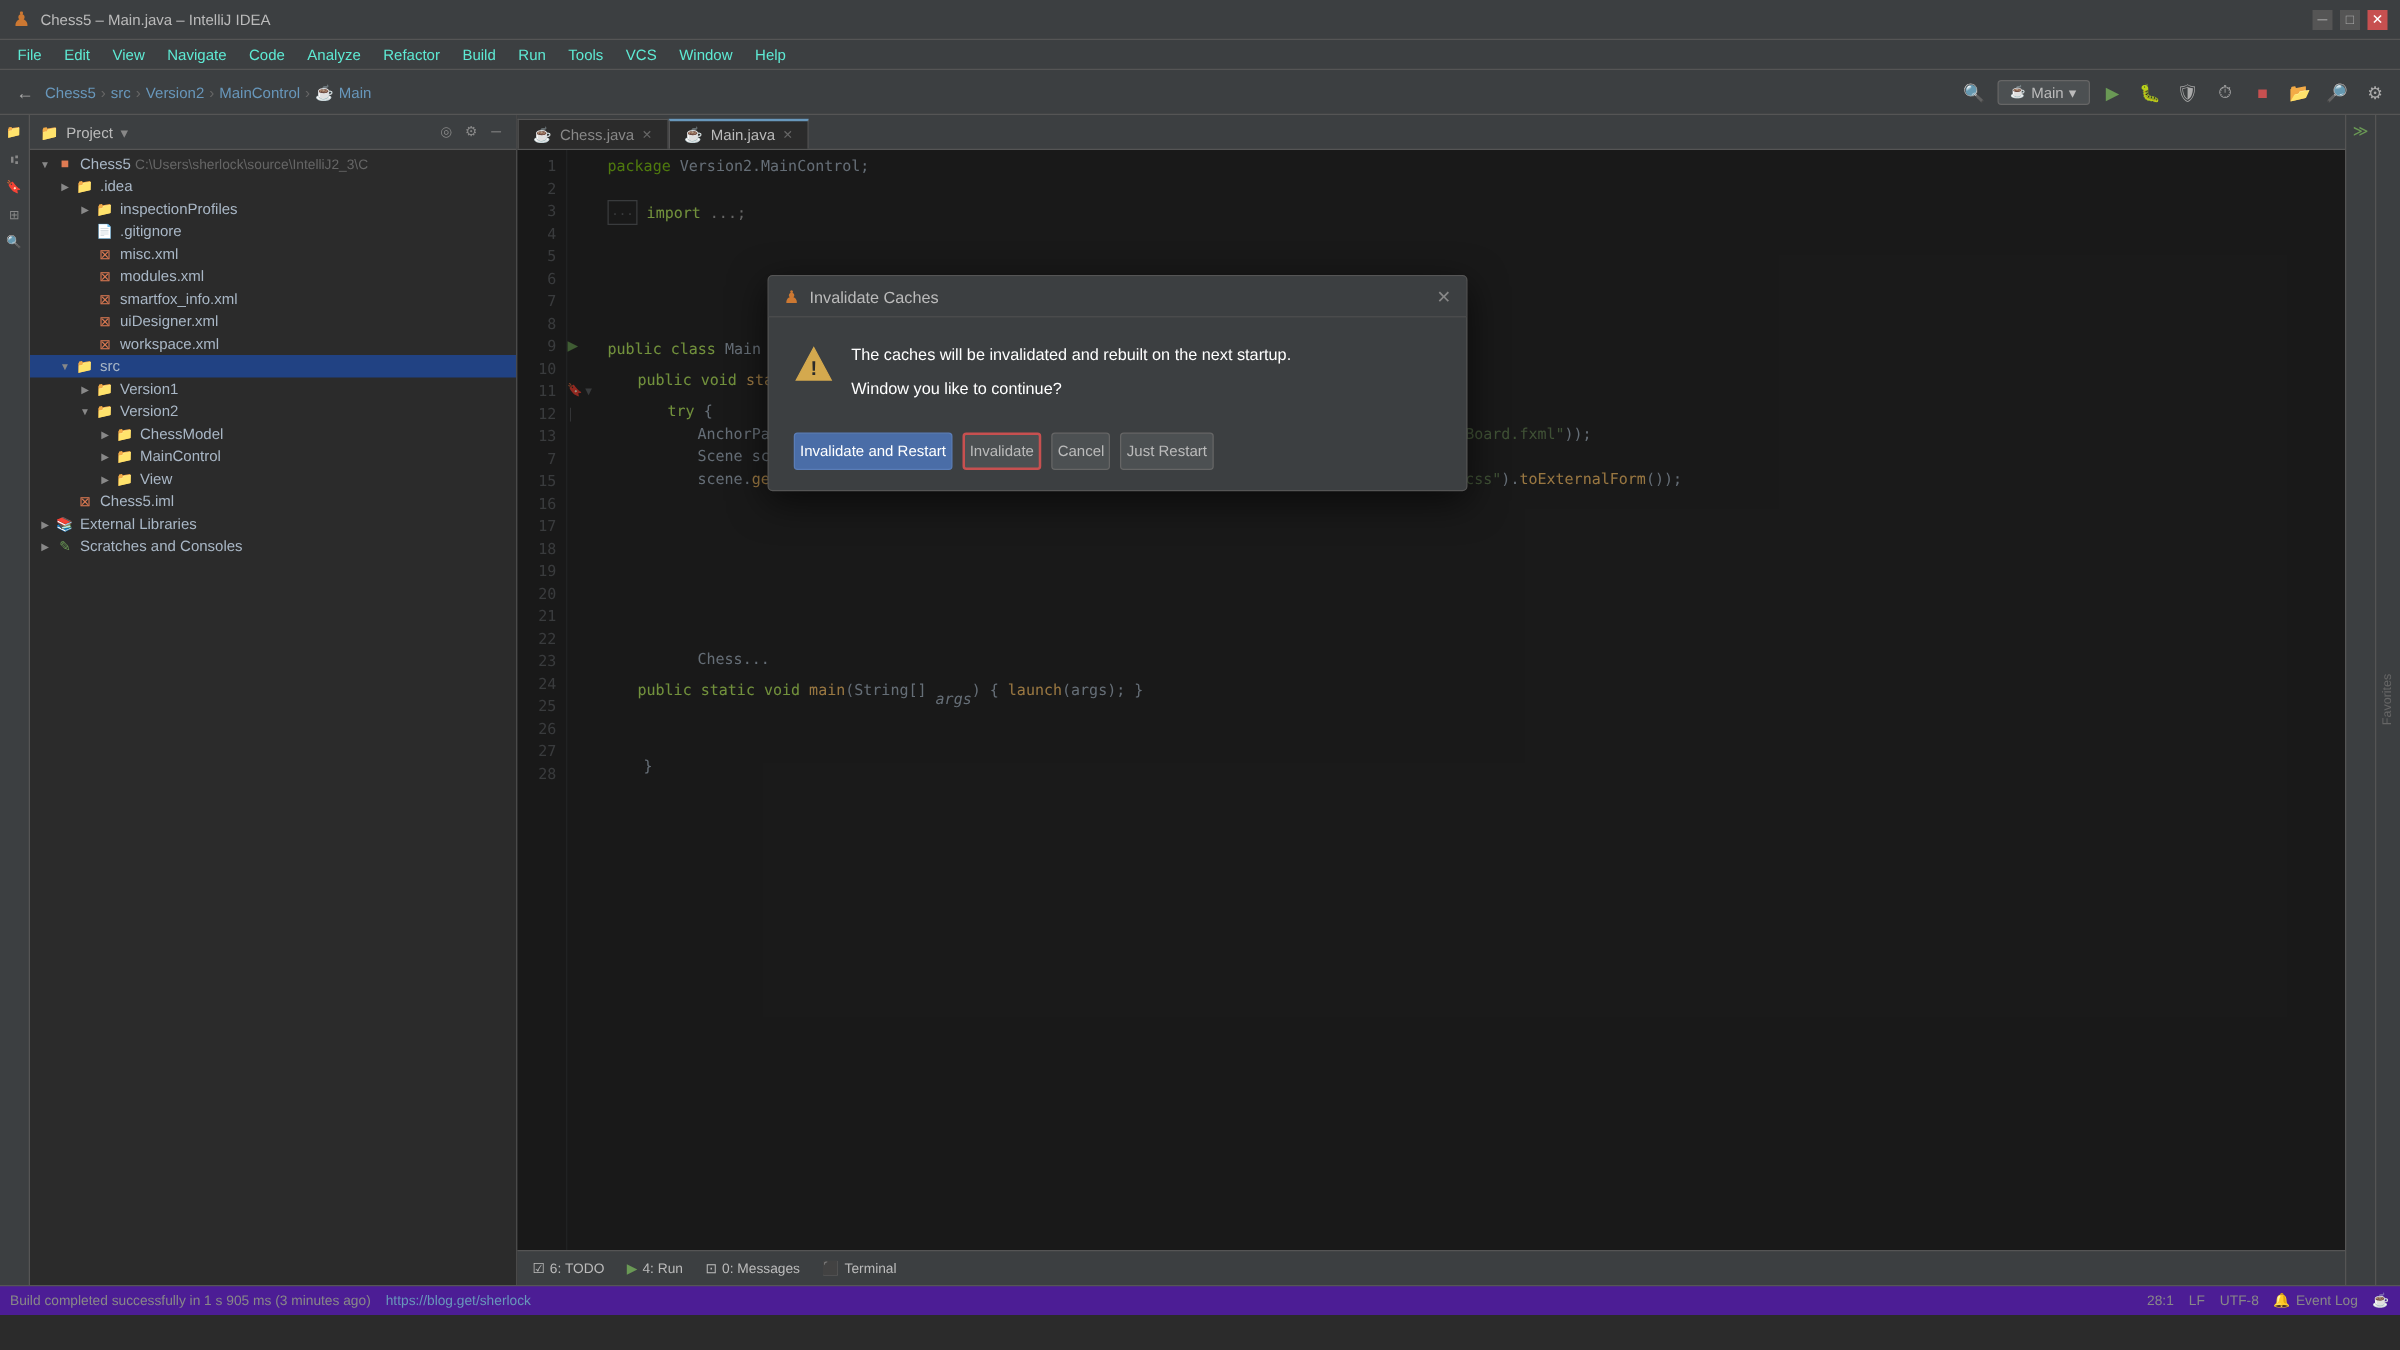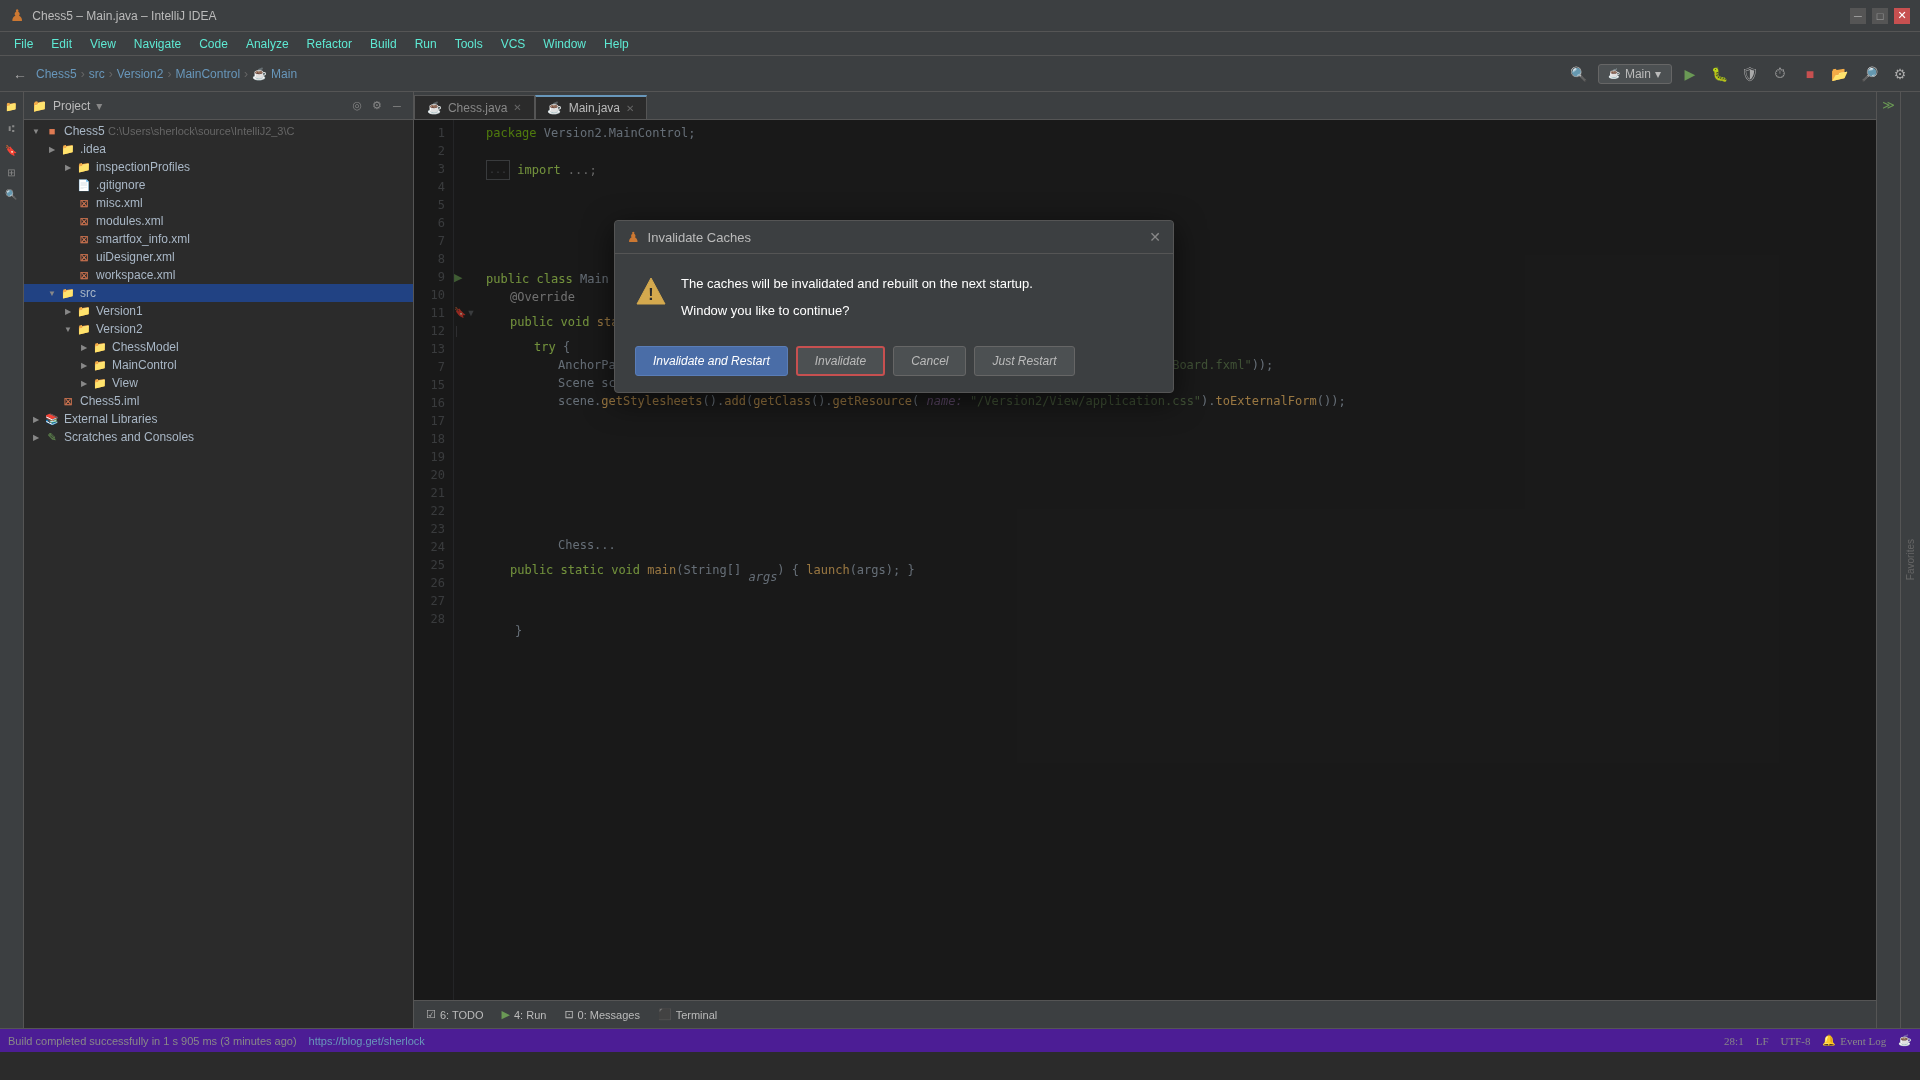--- a/index.html
+++ b/index.html
@@ -293,21 +293,21 @@
       background: #4c1d95;
       height: 24px;
       display: flex;
       align-items: center;
       padding: 0 8px;
       gap: 12px;
       border-top: 1px solid #555;
       font-size: 11px;
       color: #888;
     }
-    .status-item { display: flex; align-items: center; gap: 4px; cursor: pointer; font-family: Liberation Serif, serif; }
+    .status-item { display: flex; align-items: center; gap: 4px; cursor: pointer; }
     .status-right { margin-left: auto; display: flex; gap: 12px; align-items: center; }
 
     
     .bottom-tools {
       background: #3c3f41;
       height: 28px;
       display: flex;
       align-items: center;
       padding: 0 4px;
       gap: 2px;
@@ -387,26 +387,25 @@
       font-size: 13px;
       line-height: 1.6;
     }
     .dialog-buttons {
       display: flex;
       gap: 8px;
       justify-content: flex-start;
       padding-top: 8px;
     }
     .dialog-btn {
-      padding: 6px 17px;
+      padding: 6px 4px;
       border-radius: 3px;
       font-size: 12px;
       cursor: pointer;
       border: 1px solid #666;
-      font-style: italic;
     }
     .dialog-btn.primary {
       background: #4a6da7;
       border-color: #5a7db7;
       color: #fff;
     }
     .dialog-btn.highlighted {
       background: #4c5052;
       border: 2px solid #c75050;
       color: #bbb;
@@ -718,24 +717,20 @@
         <div class="code-line">&nbsp;</div>
         <div class="code-line">&nbsp;</div>
         <div class="code-line">&nbsp;</div>
         <div class="code-line">&nbsp;</div>
         <div class="code-line">&nbsp;</div>
         <div class="code-line">
           <span class="kw">public </span><span class="kw">class </span><span style="color:#a9b7c6">Main </span><span class="kw">extends </span><span style="color:#a9b7c6">Application </span><span>{</span>
         </div>
         <div class="code-line">
           <span style="width:24px;display:inline-block"></span>
-          <span class="ann">@Override</span>
-        </div>
-        <div class="code-line">
-          <span style="width:24px;display:inline-block"></span>
           <span class="kw">public </span><span class="kw">void </span><span class="fn">start</span><span>(</span><span style="color:#a9b7c6">Stage </span><span class="param">primaryStage</span><span>) {</span>
         </div>
         <div class="code-line">
           <span style="width:48px;display:inline-block"></span>
           <span class="kw">try </span><span>{</span>
         </div>
         <div class="code-line">
           <span style="width:72px;display:inline-block"></span>
           <span style="color:#a9b7c6">AnchorPane root = </span><span style="color:#a9b7c6">FXMLLoader.</span><span class="fn">load</span><span>(</span><span class="fn">getClass</span><span>().</span><span class="fn">getResource</span><span>( </span><span class="named">name:</span><span class="str"> "/Version2/View/ChessBoard.fxml"</span><span>));</span>
         </div>

